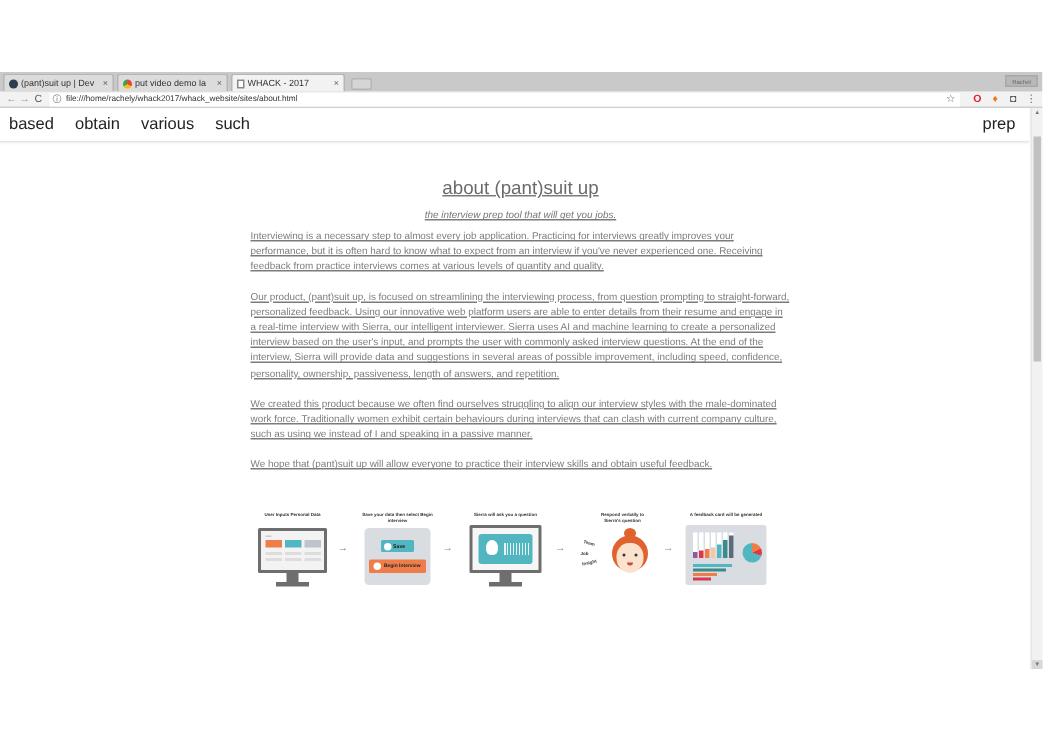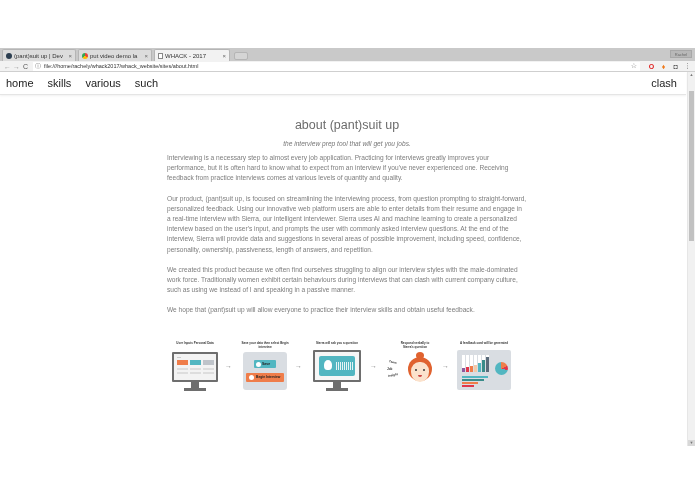--- a/index.html
+++ b/index.html
@@ -31,21 +31,21 @@
   .page-nav .login { margin-left: auto; margin-right: 3px; }
 
   
   .scrollbar { position: absolute; left: 687px; top: 72px; width: 8px; height: 374px; background: #f1f1f1; border-left: 1px solid #e6e6e6; }
   .scroll-thumb { position: absolute; left: 1px; top: 19px; width: 5px; height: 150px; background: #c1c1c1; }
   .scroll-up, .scroll-down { position: absolute; left: 0; width: 7px; height: 6px; font-size: 4px; color: #777; text-align: center; line-height: 6px; }
   .scroll-up { top: 0; }
   .scroll-down { bottom: 0; background: #d8d8d8; }
 
   
-  .content { position: absolute; left: 167px; top: 118px; width: 360px; color: #7b7b7b; }
+  .content { position: absolute; left: 167px; top: 118px; width: 360px; color: #7b7b7b; text-decoration: underline; }
   .title { text-align: center; font-size: 12.5px; color: #6b6b6b; margin-bottom: 8px; }
   .tagline { text-align: center; font-size: 6.6px; font-style: italic; color: #777; margin-bottom: 6px; }
   .para { font-size: 6.6px; line-height: 10.2px; color: #7d7d7d; margin-bottom: 10px; }
 
   
   .infographic { position: absolute; left: 170px; top: 340px; width: 345px; height: 56px; }
   .step { position: absolute; }
   .step-label { position: absolute; font-size: 3px; font-weight: bold; color: #333; text-align: center; white-space: nowrap; line-height: 3.5px; }
   .arrow { position: absolute; font-size: 7px; color: #888; }
 
@@ -87,25 +87,25 @@
     <span>file:///home/rachely/whack2017/whack_website/sites/about.html</span>
     <span class="star-icon">☆</span>
   </div>
   <span class="ext-icon" style="color:#e02020;font-weight:bold">O</span>
   <span class="ext-icon" style="color:#f07a1a">♦</span>
   <span class="ext-icon" style="color:#555">◘</span>
   <span class="ext-icon" style="color:#666">⋮</span>
 </div>
 
 <nav class="page-nav">
-  <a>home</a>
-  <a>skills</a>
+  <a>based</a>
+  <a>obtain</a>
   <a>various</a>
   <a>such</a>
-  <a class="login">clash</a>
+  <a class="login">prep</a>
 </nav>
 
 <div class="scrollbar">
   <div class="scroll-up">▲</div>
   <div class="scroll-thumb"></div>
   <div class="scroll-down">▼</div>
 </div>
 
 <div class="content">
   <h1 class="title" style="font-weight:normal">about (pant)suit up</h1>

